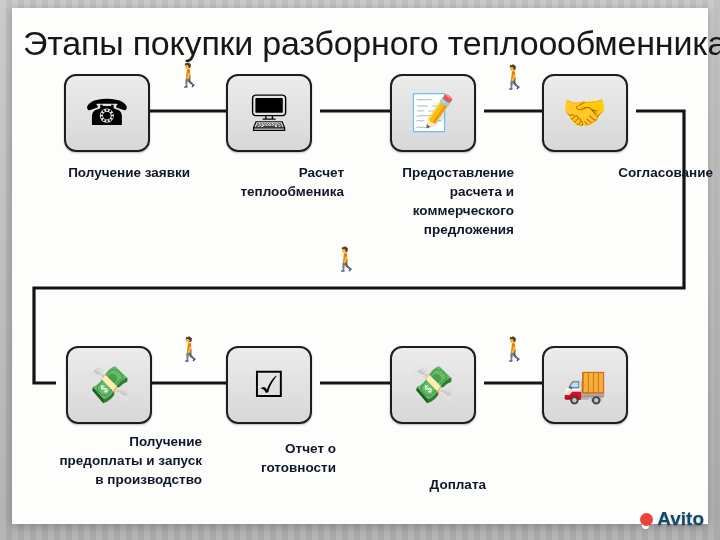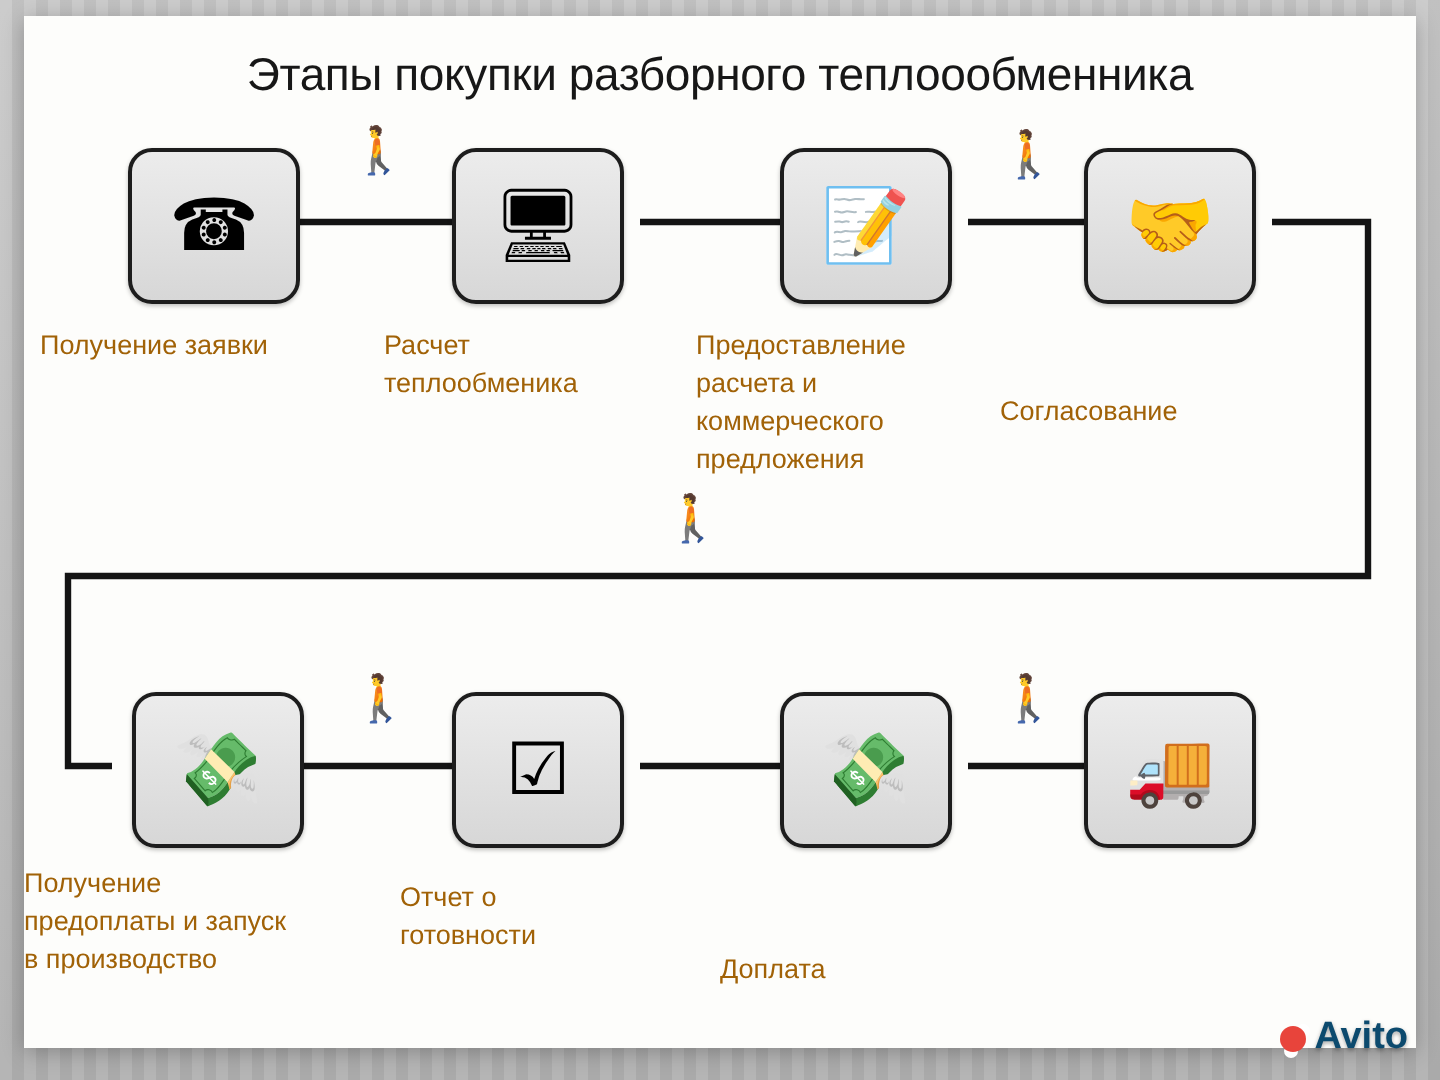--- a/index.html
+++ b/index.html
@@ -65,24 +65,25 @@
     box-shadow: 0 2px 10px rgba(0,0,0,0.25);
   }
   .sheet-inner { position: absolute; inset: 0; }
 
   .title {
     position: absolute;
     left: 0;
     top: 16px;
     width: 696px;
     text-align: center;
-    font-size: 23px;
+    font-size: 34px;
     color: #171717;
     letter-spacing: -0.2px;
     white-space: nowrap;
+    padding-left: 11px;
   }
 
   
   .wires { position: absolute; inset: 0; }
 
   
   .node {
     position: absolute;
     width: 82px;
     height: 74px;
@@ -91,24 +92,25 @@
     background: linear-gradient(180deg, #ececec, #d7d7d7);
     box-shadow: 0 1px 2px rgba(0,0,0,0.25);
     display: flex;
     align-items: center;
     justify-content: center;
   }
   .node .glyph { font-size: 36px; line-height: 1; }
 
   .caption {
     position: absolute;
-    text-align: left;
+    text-align: right;
     font-size: 13.5px;
     line-height: 19px;
-    color: #a16207;
+    color: #0f172a;
+    font-weight: bold;
   }
 
   .walker {
     position: absolute;
     font-size: 23px;
     line-height: 1;
   }
 
   .watermark {
     position: absolute;
@@ -181,21 +183,21 @@
         <span class="glyph">🤝</span>
       </div>
 
       <div class="caption" style="left:8px; top:155px; width:170px; white-space:pre-line;">Получение заявки</div>
       <div class="caption" style="left:180px; top:155px; width:152px; white-space:pre-line;">Расчет
 теплообменика</div>
       <div class="caption" style="left:336px; top:155px; width:166px; white-space:pre-line;">Предоставление
 расчета и
 коммерческого
 предложения</div>
-      <div class="caption" style="left:488px; top:155px; width:170px; white-space:pre-line;margin-top:33px;">Согласование</div>
+      <div class="caption" style="left:531px; top:155px; width:170px; white-space:pre-line;">Согласование</div>
 
       <div class="node" style="left:54px; top:338px;">
         <span class="glyph">💸</span>
       </div>
       <div class="node" style="left:214px; top:338px;">
         <span class="glyph">☑</span>
       </div>
       <div class="node" style="left:378px; top:338px;">
         <span class="glyph">💸</span>
       </div>

